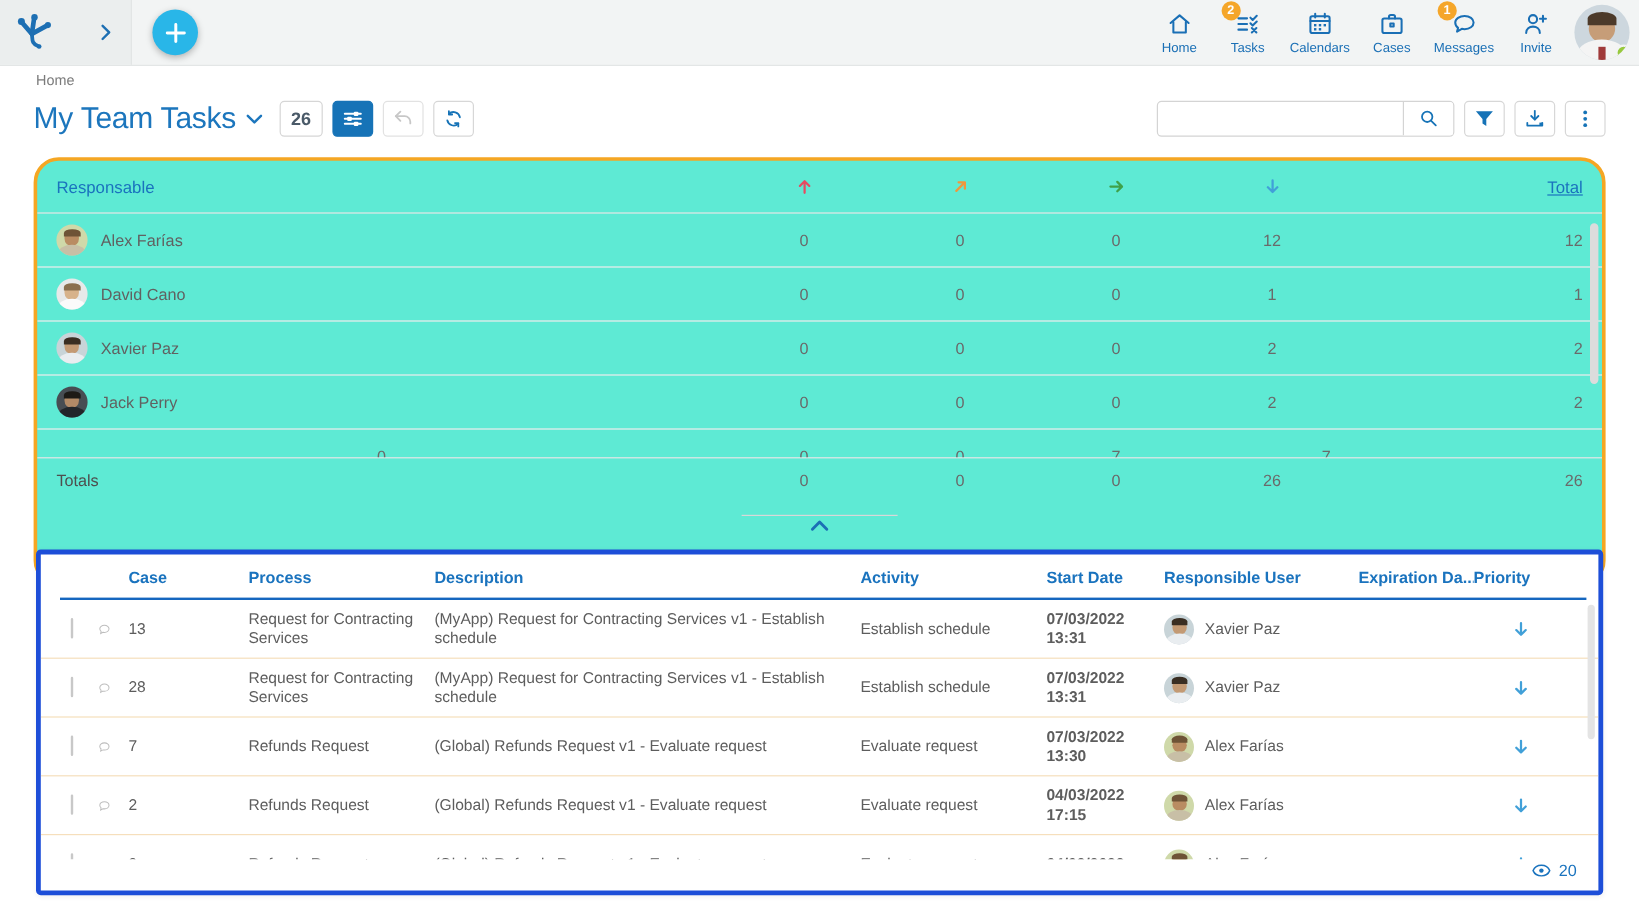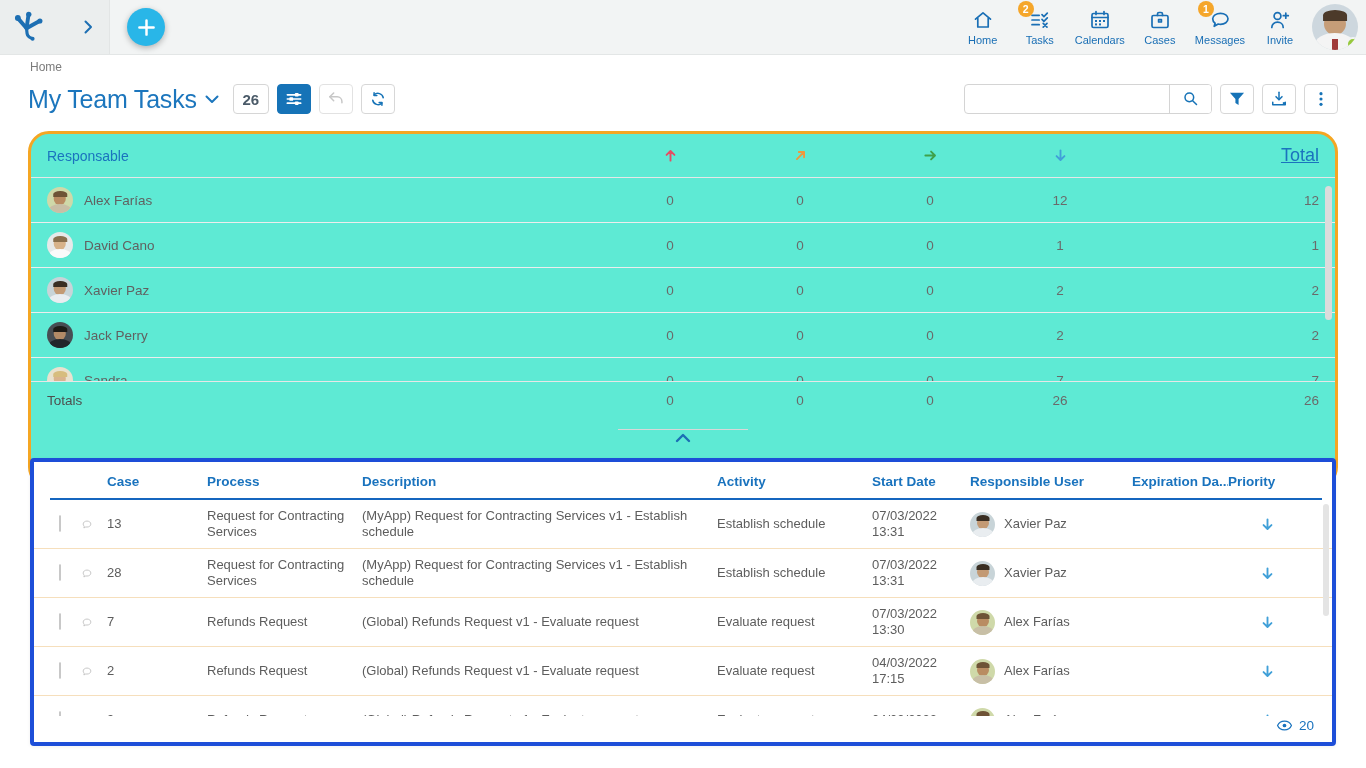--- a/index.html
+++ b/index.html
@@ -73,21 +73,21 @@
   .search-btn { width:42px; border:none; border-left:1px solid #d4d4d4; background:#fff;
     display:flex; align-items:center; justify-content:center; cursor:pointer; color:#1673b7; }
 
   
   .summary-panel { position:absolute; top:131px; left:28px; right:28px; height:357px;
     border:3px solid #f5a623; border-radius:21px; background:#5eead4; overflow:hidden; }
   .sum-row { display:grid; grid-template-columns:574px 130px 130px 130px 130px 1fr;
     align-items:center; height:45px; border-bottom:1px solid #ededed; }
   .sum-head { height:44px; border-bottom:1px solid #e7e7e7; }
   .sum-head .col-label { font-size:14px; color:#1a73be; padding-left:16px; }
-  .sum-head .col-total { font-size:18px; color:#1a73be; text-align:right; padding-right:16px;text-decoration:underline; }
+  .sum-head .col-total { font-size:14px; color:#1a73be; text-align:right; padding-right:16px;text-decoration:underline; }
   .arrow-cell { display:flex; justify-content:center; }
   .arr { width:15px; height:15px; fill:none; stroke-width:2; stroke-linecap:round; stroke-linejoin:round; }
   .sum-body { height:203px; overflow:hidden; }
   .sum-name { display:flex; align-items:center; gap:11px; padding-left:16px;
     font-size:13.5px; color:#616161; }
   .sum-name .avatar { width:26px; height:26px; }
   .sum-num { text-align:center; font-size:13.5px; color:#6a6a6a; }
   .sum-total { text-align:right; padding-right:16px; font-size:13.5px; color:#6a6a6a; }
   .sum-totals { height:38px; border-top:1px solid #e7e7e7; border-bottom:none; }
   .sum-totals .totals-label { padding-left:16px; font-size:13.5px; color:#4e4e4e; }
@@ -112,21 +112,21 @@
   .t-underline { height:2px; background:#1566bf; margin:0 10px 0 16px; }
   .t-body { height:216px; overflow:hidden; }
   .t-row { height:49px; border-bottom:1px solid #f6dfbc; cursor:pointer; }
   .t-row > div { font-size:13px; color:#5d5d5d; line-height:16px; padding-right:14px; }
   .cell-check { padding-left:25px; }
   .checkbox { width:15px; height:15px; border:1.5px solid #c8c8c8; border-radius:3px;
     background:#fff; cursor:pointer; }
   .cell-comment { display:flex; }
   .cell-resp { display:flex; align-items:center; gap:9px; }
   .cell-resp .avatar { width:25px; height:25px; }
-  .cell-date span { display:block; }
+  .cell-date span { display:block;font-weight:bold; }
   .cell-priority { padding-left:32px; display:flex; }
   .t-footer { position:absolute; bottom:0; left:0; right:0; height:34px; display:flex;
     align-items:center; justify-content:flex-end; gap:6px; padding-right:18px;
     color:#1a73be; font-size:13.5px; }
   .t-scroll { position:absolute; right:3px; top:42px; width:6px; height:112px;
     background:#e4e4e4; border-radius:3px; cursor:pointer; }
 </style>
 </head>
 <body>
 
@@ -381,26 +381,20 @@
             </span>
             <span>Jack Perry</span>
           </div>
         <div class="sum-num">0</div>
         <div class="sum-num">0</div>
         <div class="sum-num">0</div>
         <div class="sum-num">2</div>
         <div class="sum-total">2</div>
       </div>
       <div class="sum-row">
-        <div class="sum-name">
-            <span class="avatar" data-avatar="sandra">
-              <span class="hair"></span>
-            </span>
-            <span>Sandra</span>
-          </div>
         <div class="sum-num">0</div>
         <div class="sum-num">0</div>
         <div class="sum-num">0</div>
         <div class="sum-num">7</div>
         <div class="sum-total">7</div>
       </div>
     </div>
 
     <div class="sum-row sum-totals">
       <div class="totals-label">Totals</div>

